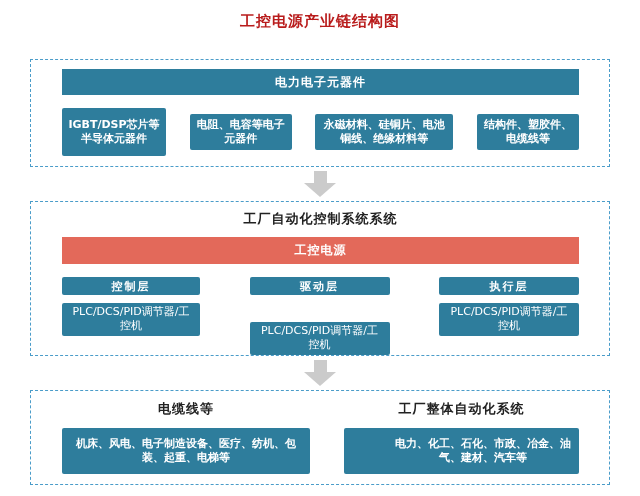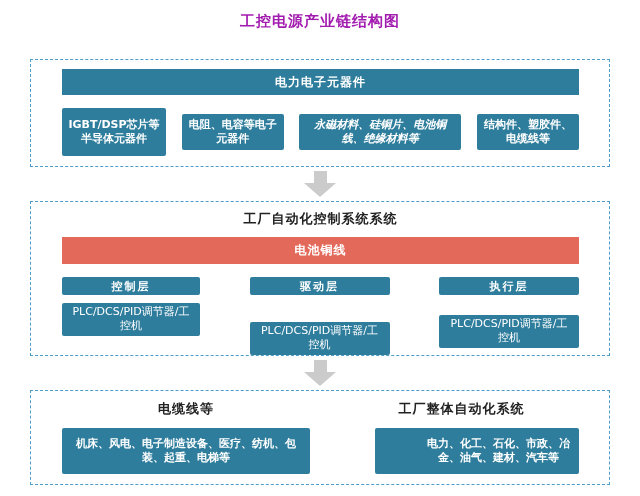--- a/index.html
+++ b/index.html
@@ -14,21 +14,21 @@
     background: #ffffff;
     overflow: hidden;
   }
   .title {
     margin-top: 12px;
     margin-bottom: 28px;
     text-align: center;
     font-size: 15px;
     font-weight: bold;
     letter-spacing: 1px;
-    color: #a21caf;
+    color: #b91c1c;
   }
   .dashed {
     margin: 0 30px;
     border: 1px dashed #4a9cc9;
   }
   .sec1 { height: 108px; padding: 9px 30px 0 31px; }
   .sec2 { height: 155px; padding: 8px 30px 0 31px; }
   .sec3 { height: 95px;  padding: 7px 30px 0 31px; }
 
   .bar {
@@ -56,21 +56,21 @@
     line-height: 1.3;
     text-align: center;
     border-radius: 2px;
     display: flex;
     align-items: center;
     justify-content: center;
     padding: 4px 5px;
   }
   .w1 { width: 104px;  min-height: 48px; }
   .w2 { width: 102px; min-height: 36px; }
-  .w3 { width: 162px; min-height: 36px; font-style: italic; }
+  .w3 { width: 138px; min-height: 36px; }
   .w4 { width: 102px; min-height: 36px; }
 
   .arrow {
     width: 32px;
     margin: 4px auto;
     height: 26px;
     display: flex;
     flex-direction: column;
     align-items: center;
   }
@@ -86,21 +86,21 @@
     text-align: center;
     font-size: 13px;
     font-weight: bold;
     color: #222222;
     letter-spacing: 1px;
   }
   .layers { margin-top: 13px; }
   .layer-col { display: flex; flex-direction: column; }
   .c1 { width: 138px; }
   .c2 { width: 140px; gap: 19px; }
-  .c3 { width: 140px; gap: 12px; }
+  .c3 { width: 140px; }
   .layer-header {
     height: 18px;
     background: #2e7d9c;
     color: #ffffff;
     font-weight: bold;
     font-size: 11px;
     display: flex;
     align-items: center;
     justify-content: center;
     border-radius: 2px;
@@ -120,21 +120,21 @@
     text-align: center;
     border-radius: 2px;
     padding: 2px 6px;
   }
 
   .titles3 { margin-top: 2px; }
   .t-left  { width: 248px; }
   .t-right { width: 235px; }
   .bottom-boxes { margin-top: 10px; }
   .big-left  { width: 248px; min-height: 46px; }
-  .big-right { width: 204px; min-height: 46px; padding-left: 48px; }
+  .big-right { width: 235px; min-height: 46px; padding-left: 48px; }
 </style>
 </head>
 <body>
 
 <div class="page">
 
   <div class="title">工控电源产业链结构图</div>
 
   <section class="dashed sec1">
     <div class="bar teal">电力电子元器件</div>
@@ -146,21 +146,21 @@
     </div>
   </section>
 
   <div class="arrow">
     <div class="arrow-stem"></div>
     <div class="arrow-head"></div>
   </div>
 
   <section class="dashed sec2">
     <div class="sec-title">工厂自动化控制系统系统</div>
-    <div class="bar red">电池铜线</div>
+    <div class="bar red">工控电源</div>
     <div class="row layers">
       <div class="layer-col c1">
         <div class="layer-header">控制层</div>
         <div class="layer-content">PLC/DCS/PID调节器/工控机</div>
       </div>
       <div class="layer-col c2">
         <div class="layer-header">驱动层</div>
         <div class="layer-content">PLC/DCS/PID调节器/工控机</div>
       </div>
       <div class="layer-col c3">

